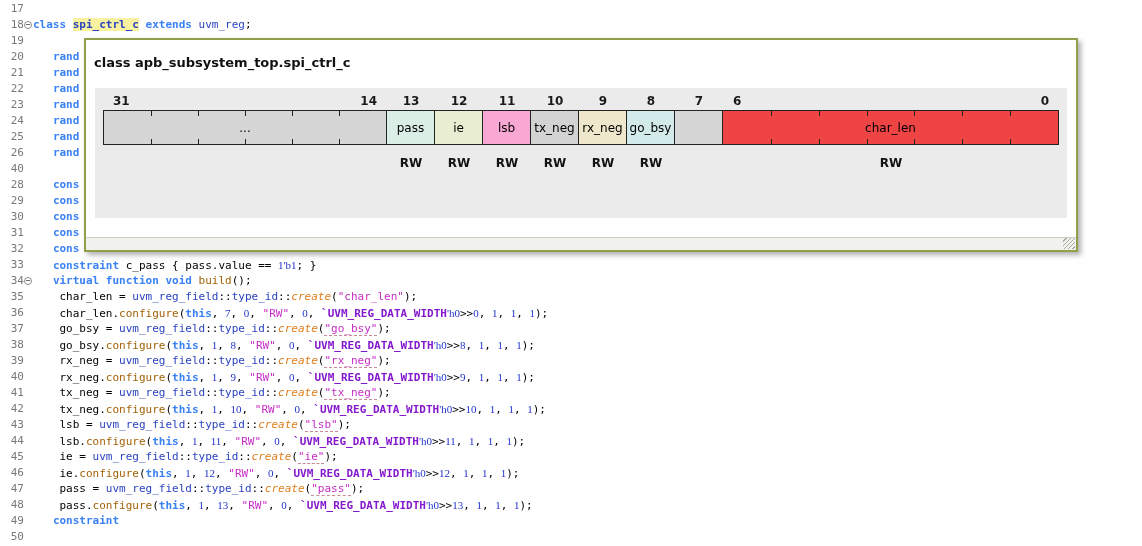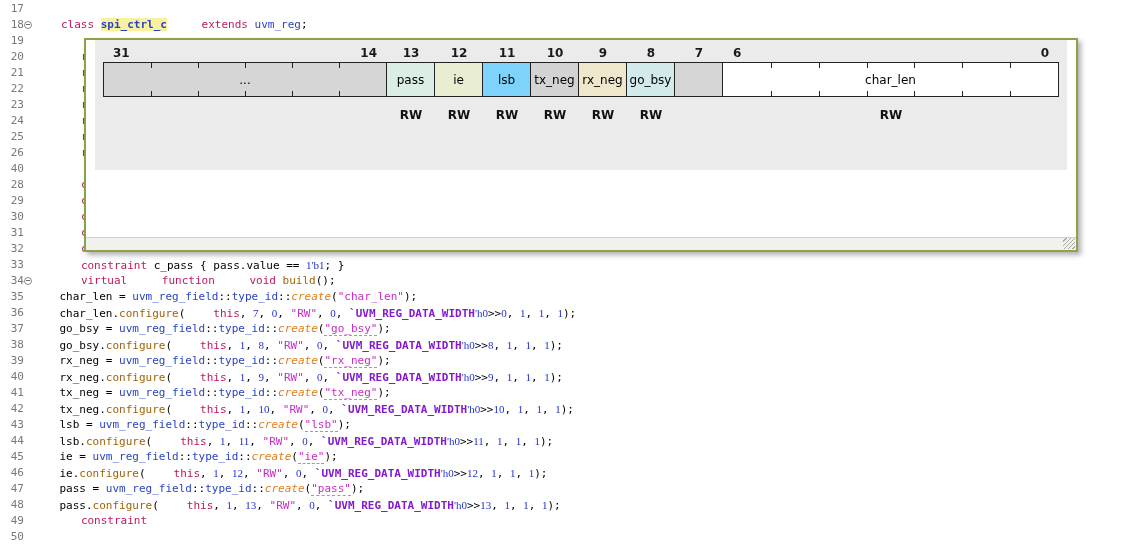--- a/index.html
+++ b/index.html
@@ -11,21 +11,21 @@
   .code-line { display:flex; height:16px; line-height:16px; white-space:pre;
                font-family:"DejaVu Sans Mono", monospace; font-size:11px; }
   .line-no { width:24px; flex:none; text-align:right; color:#787878; }
   .fold-col { width:9px; flex:none; position:relative; }
   .fold-icon { position:absolute; left:0px; top:4px; width:8px; height:8px;
                border:1px solid #8a8a8a; border-radius:50%; background:#fff; }
   .fold-icon::after { content:""; position:absolute; left:1px; top:2px; width:4px; height:1px;
                       background:#6a6a6a; }
   .code-text { flex:1; }
 
-  .tok-kw     { color:#be185d; font-weight:normal;margin-left:28px; }
+  .tok-kw     { color:#3b82f6; font-weight:bold; }
   .tok-type   { color:#2B43C0; font-weight:normal; }
   .tok-typehl { color:#2B43C0; font-weight:bold; background:#F8F2A0; }
   .tok-num    { color:#2233CC;font-family:Liberation Serif, serif; }
   .tok-str    { color:#C82CC8; }
   .tok-strU   { color:#C82CC8; border-bottom:1px dashed #c88a9a; }
   .tok-macro  { color:#8419CE; font-weight:bold; }
   .tok-method { color:#a16207; }
   .tok-create { color:#E07D1A; font-style:italic; }
   .tok-plain  { color:#000000; }
 
@@ -94,20 +94,21 @@
       <div class="code-line"><span class="line-no">45</span><span class="fold-col"></span><span class="code-text"><span class="tok-plain">    ie = </span><span class="tok-type">uvm_reg_field</span><span class="tok-plain">::</span><span class="tok-type">type_id</span><span class="tok-plain">::</span><span class="tok-create">create</span><span class="tok-plain">(</span><span class="tok-strU">"ie"</span><span class="tok-plain">);</span></span></div>
       <div class="code-line"><span class="line-no">46</span><span class="fold-col"></span><span class="code-text"><span class="tok-plain">    ie.</span><span class="tok-method">configure</span><span class="tok-plain">(</span><span class="tok-kw">this</span><span class="tok-plain">, </span><span class="tok-num">1</span><span class="tok-plain">, </span><span class="tok-num">12</span><span class="tok-plain">, </span><span class="tok-str">"RW"</span><span class="tok-plain">, </span><span class="tok-num">0</span><span class="tok-plain">, </span><span class="tok-macro">`UVM_REG_DATA_WIDTH</span><span class="tok-num">'h0</span><span class="tok-plain">&gt;&gt;</span><span class="tok-num">12</span><span class="tok-plain">, </span><span class="tok-num">1</span><span class="tok-plain">, </span><span class="tok-num">1</span><span class="tok-plain">, </span><span class="tok-num">1</span><span class="tok-plain">);</span></span></div>
       <div class="code-line"><span class="line-no">47</span><span class="fold-col"></span><span class="code-text"><span class="tok-plain">    pass = </span><span class="tok-type">uvm_reg_field</span><span class="tok-plain">::</span><span class="tok-type">type_id</span><span class="tok-plain">::</span><span class="tok-create">create</span><span class="tok-plain">(</span><span class="tok-strU">"pass"</span><span class="tok-plain">);</span></span></div>
       <div class="code-line"><span class="line-no">48</span><span class="fold-col"></span><span class="code-text"><span class="tok-plain">    pass.</span><span class="tok-method">configure</span><span class="tok-plain">(</span><span class="tok-kw">this</span><span class="tok-plain">, </span><span class="tok-num">1</span><span class="tok-plain">, </span><span class="tok-num">13</span><span class="tok-plain">, </span><span class="tok-str">"RW"</span><span class="tok-plain">, </span><span class="tok-num">0</span><span class="tok-plain">, </span><span class="tok-macro">`UVM_REG_DATA_WIDTH</span><span class="tok-num">'h0</span><span class="tok-plain">&gt;&gt;</span><span class="tok-num">13</span><span class="tok-plain">, </span><span class="tok-num">1</span><span class="tok-plain">, </span><span class="tok-num">1</span><span class="tok-plain">, </span><span class="tok-num">1</span><span class="tok-plain">);</span></span></div>
       <div class="code-line"><span class="line-no">49</span><span class="fold-col"></span><span class="code-text"><span class="tok-plain">   </span><span class="tok-kw">constraint</span></span></div>
       <div class="code-line"><span class="line-no">50</span><span class="fold-col"></span><span class="code-text"></span></div>
     </div>
 </div>
 
 <div class="popup">
+  <div class="popup-title">class apb_subsystem_top.spi_ctrl_c</div>
   <div class="reg-panel">
     <div class="reg-row" id="reg-row">
         <div class="field-col" style="width: 284px;">
           <div class="num-row range">
             <span>31</span>
             <span>14</span>
           </div>
           <div class="cell" style="background: rgb(214, 214, 214);">
             <span>...</span>
             <div class="tick t" style="left: 16.6667%;"></div>
@@ -138,21 +139,21 @@
           </div>
           <div class="cell" style="background: rgb(233, 237, 209);">
             <span>ie</span>
           </div>
           <div class="access-row">RW</div>
         </div>
         <div class="field-col" style="width: 48px;">
           <div class="num-row single">
             <span>11</span>
           </div>
-          <div class="cell" style="background: #7dd3fc;">
+          <div class="cell" style="background: #f9a8d4;">
             <span>lsb</span>
           </div>
           <div class="access-row">RW</div>
         </div>
         <div class="field-col" style="width: 48px;">
           <div class="num-row single">
             <span>10</span>
           </div>
           <div class="cell" style="background: rgb(211, 211, 211);">
             <span>tx_neg</span>
@@ -184,21 +185,21 @@
           <div class="cell" style="background: rgb(214, 214, 214);">
             <span></span>
           </div>
           <div class="access-row"></div>
         </div>
         <div class="field-col" style="width: 336px;">
           <div class="num-row range">
             <span>6</span>
             <span>0</span>
           </div>
-          <div class="cell" style="background: #ffffff;">
+          <div class="cell" style="background: #ef4444;">
             <span>char_len</span>
             <div class="tick t" style="left: 14.2857%;"></div>
             <div class="tick b" style="left: 14.2857%;"></div>
             <div class="tick t" style="left: 28.5714%;"></div>
             <div class="tick b" style="left: 28.5714%;"></div>
             <div class="tick t" style="left: 42.8571%;"></div>
             <div class="tick b" style="left: 42.8571%;"></div>
             <div class="tick t" style="left: 57.1429%;"></div>
             <div class="tick b" style="left: 57.1429%;"></div>
             <div class="tick t" style="left: 71.4286%;"></div>

